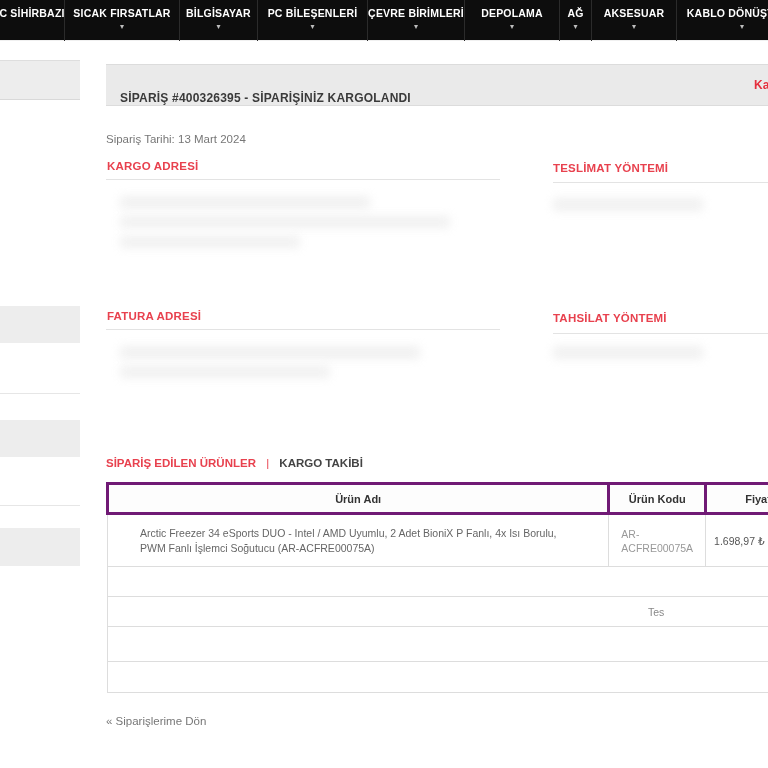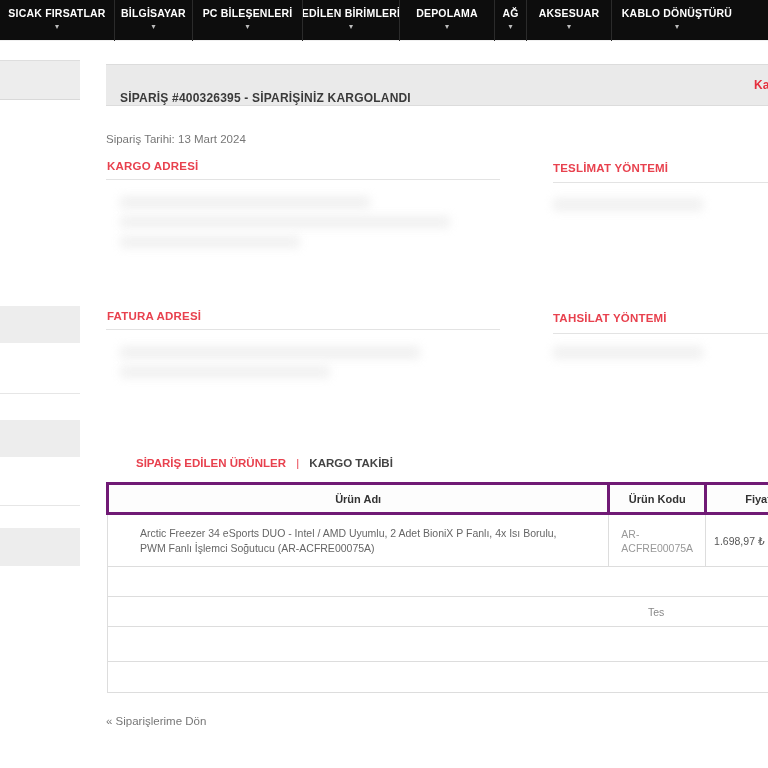--- a/index.html
+++ b/index.html
@@ -33,21 +33,21 @@
   #order-date { position:absolute; left:106px; top:133px; color:#777; font-size:11.5px; }
 
   .sec-head { position:absolute; color:#e8414e; font-size:11.5px; font-weight:bold;
     letter-spacing:.2px; }
   .sec-rule { position:absolute; height:1px; background:#e3e3e3; }
   .blurred { position:absolute; background:#e9e9e9; border-radius:3px;
     filter:blur(5px); opacity:.65; }
 
   
   #tabs { position:absolute; left:106px; top:457px; font-size:11.5px; font-weight:bold; }
-  #tabs .tab-active { color:#e8414e; cursor:pointer;margin-left:30px; }
+  #tabs .tab-active { color:#e8414e; cursor:pointer; }
   #tabs .tab-sep { color:#e8414e; margin:0 7px; font-weight:normal; }
   #tabs .tab { color:#444; cursor:pointer; }
 
   
   #order-table { position:absolute; left:106px; top:482px; width:706px;
     border:1px solid #ddd; border-collapse:collapse; background:#fff;
     font-size:10.5px; color:#666; }
   #order-table th { border:3px solid #701a75; height:30px; font-size:11px;
     color:#333; font-weight:bold; text-align:center; background:#fdfdfd; }
   #order-table td { border:1px solid #ddd; vertical-align:middle; }
@@ -61,34 +61,37 @@
 
   #back-link { position:absolute; left:106px; top:715px; color:#777;
     font-size:11.5px; cursor:pointer; }
 </style>
 </head>
 <body>
 
 <div id="page">
 
   <nav id="topnav">
+    <div class="nav-item" style="width:65px">
+      <span class="lbl">C SİHİRBAZI</span>
+    </div>
     <div class="nav-item" style="width:115px">
       <span class="lbl">SICAK FIRSATLAR</span>
       <span class="chev">▾</span>
     </div>
     <div class="nav-item" style="width:78px">
       <span class="lbl">BİLGİSAYAR</span>
       <span class="chev">▾</span>
     </div>
     <div class="nav-item" style="width:110px">
       <span class="lbl">PC BİLEŞENLERİ</span>
       <span class="chev">▾</span>
     </div>
     <div class="nav-item" style="width:97px">
-      <span class="lbl">EDİLEN BİRİMLERİ</span>
+      <span class="lbl">ÇEVRE BİRİMLERİ</span>
       <span class="chev">▾</span>
     </div>
     <div class="nav-item" style="width:95px">
       <span class="lbl">DEPOLAMA</span>
       <span class="chev">▾</span>
     </div>
     <div class="nav-item" style="width:32px">
       <span class="lbl">AĞ</span>
       <span class="chev">▾</span>
     </div>

